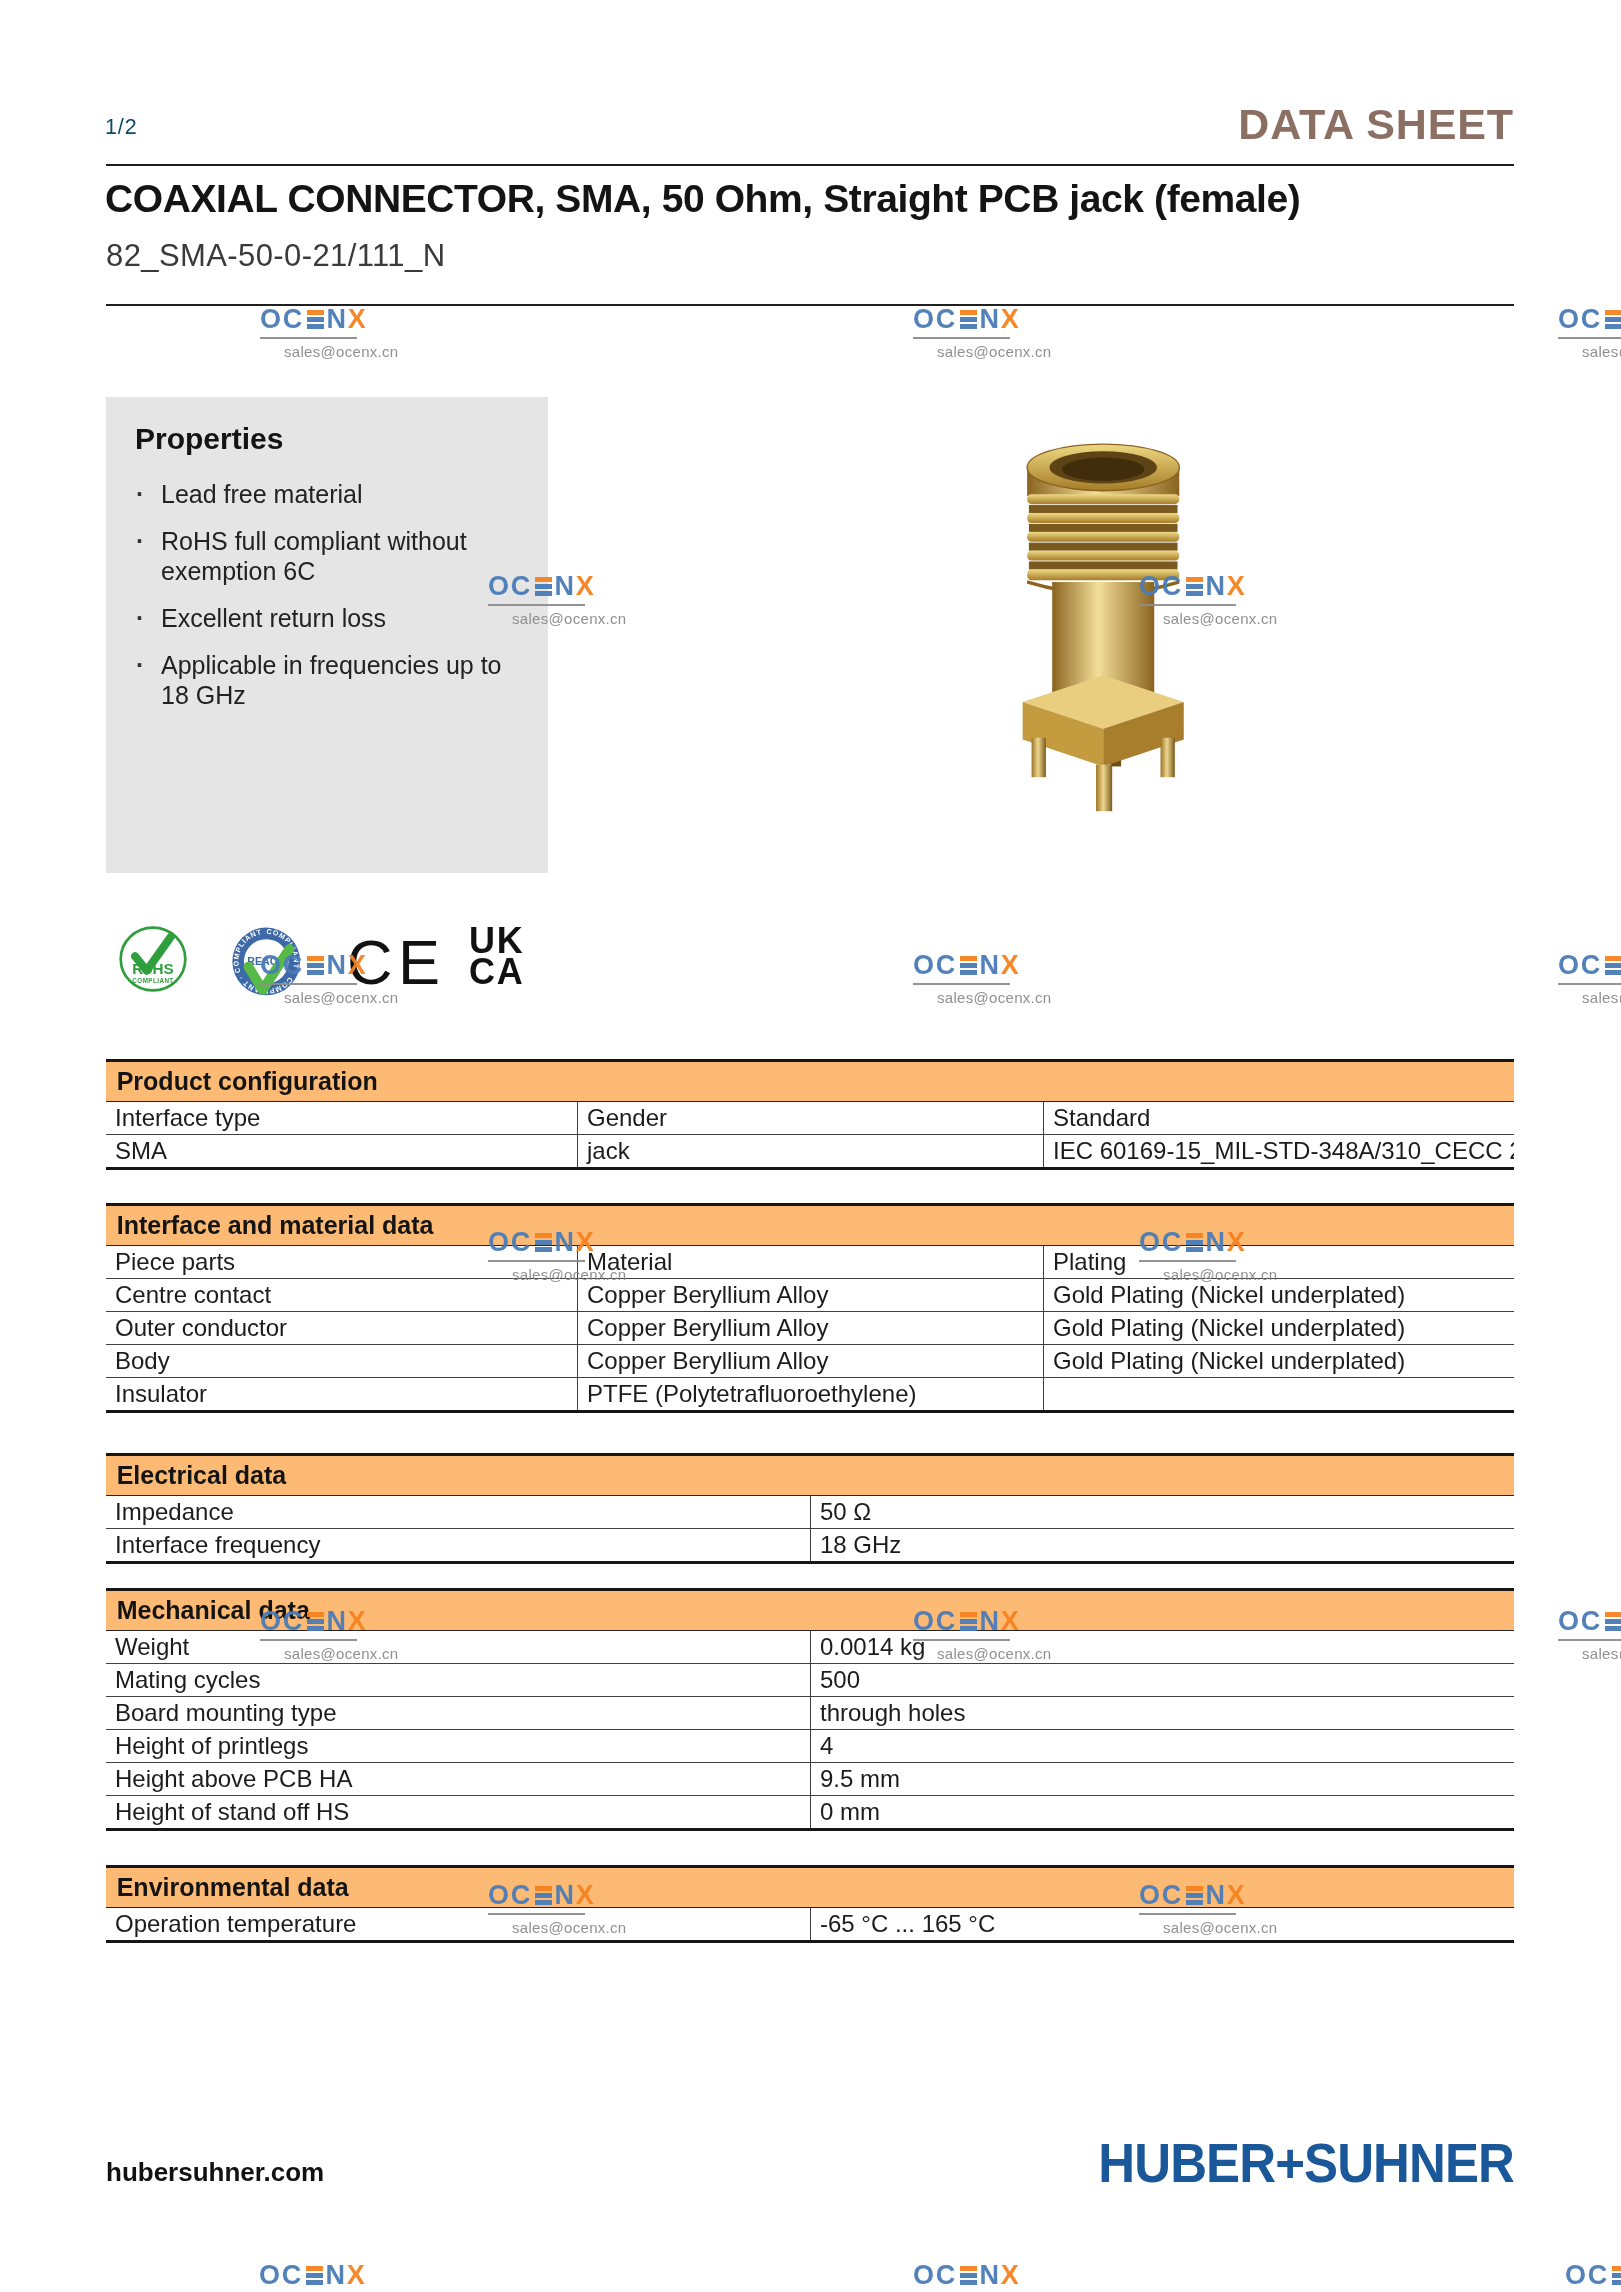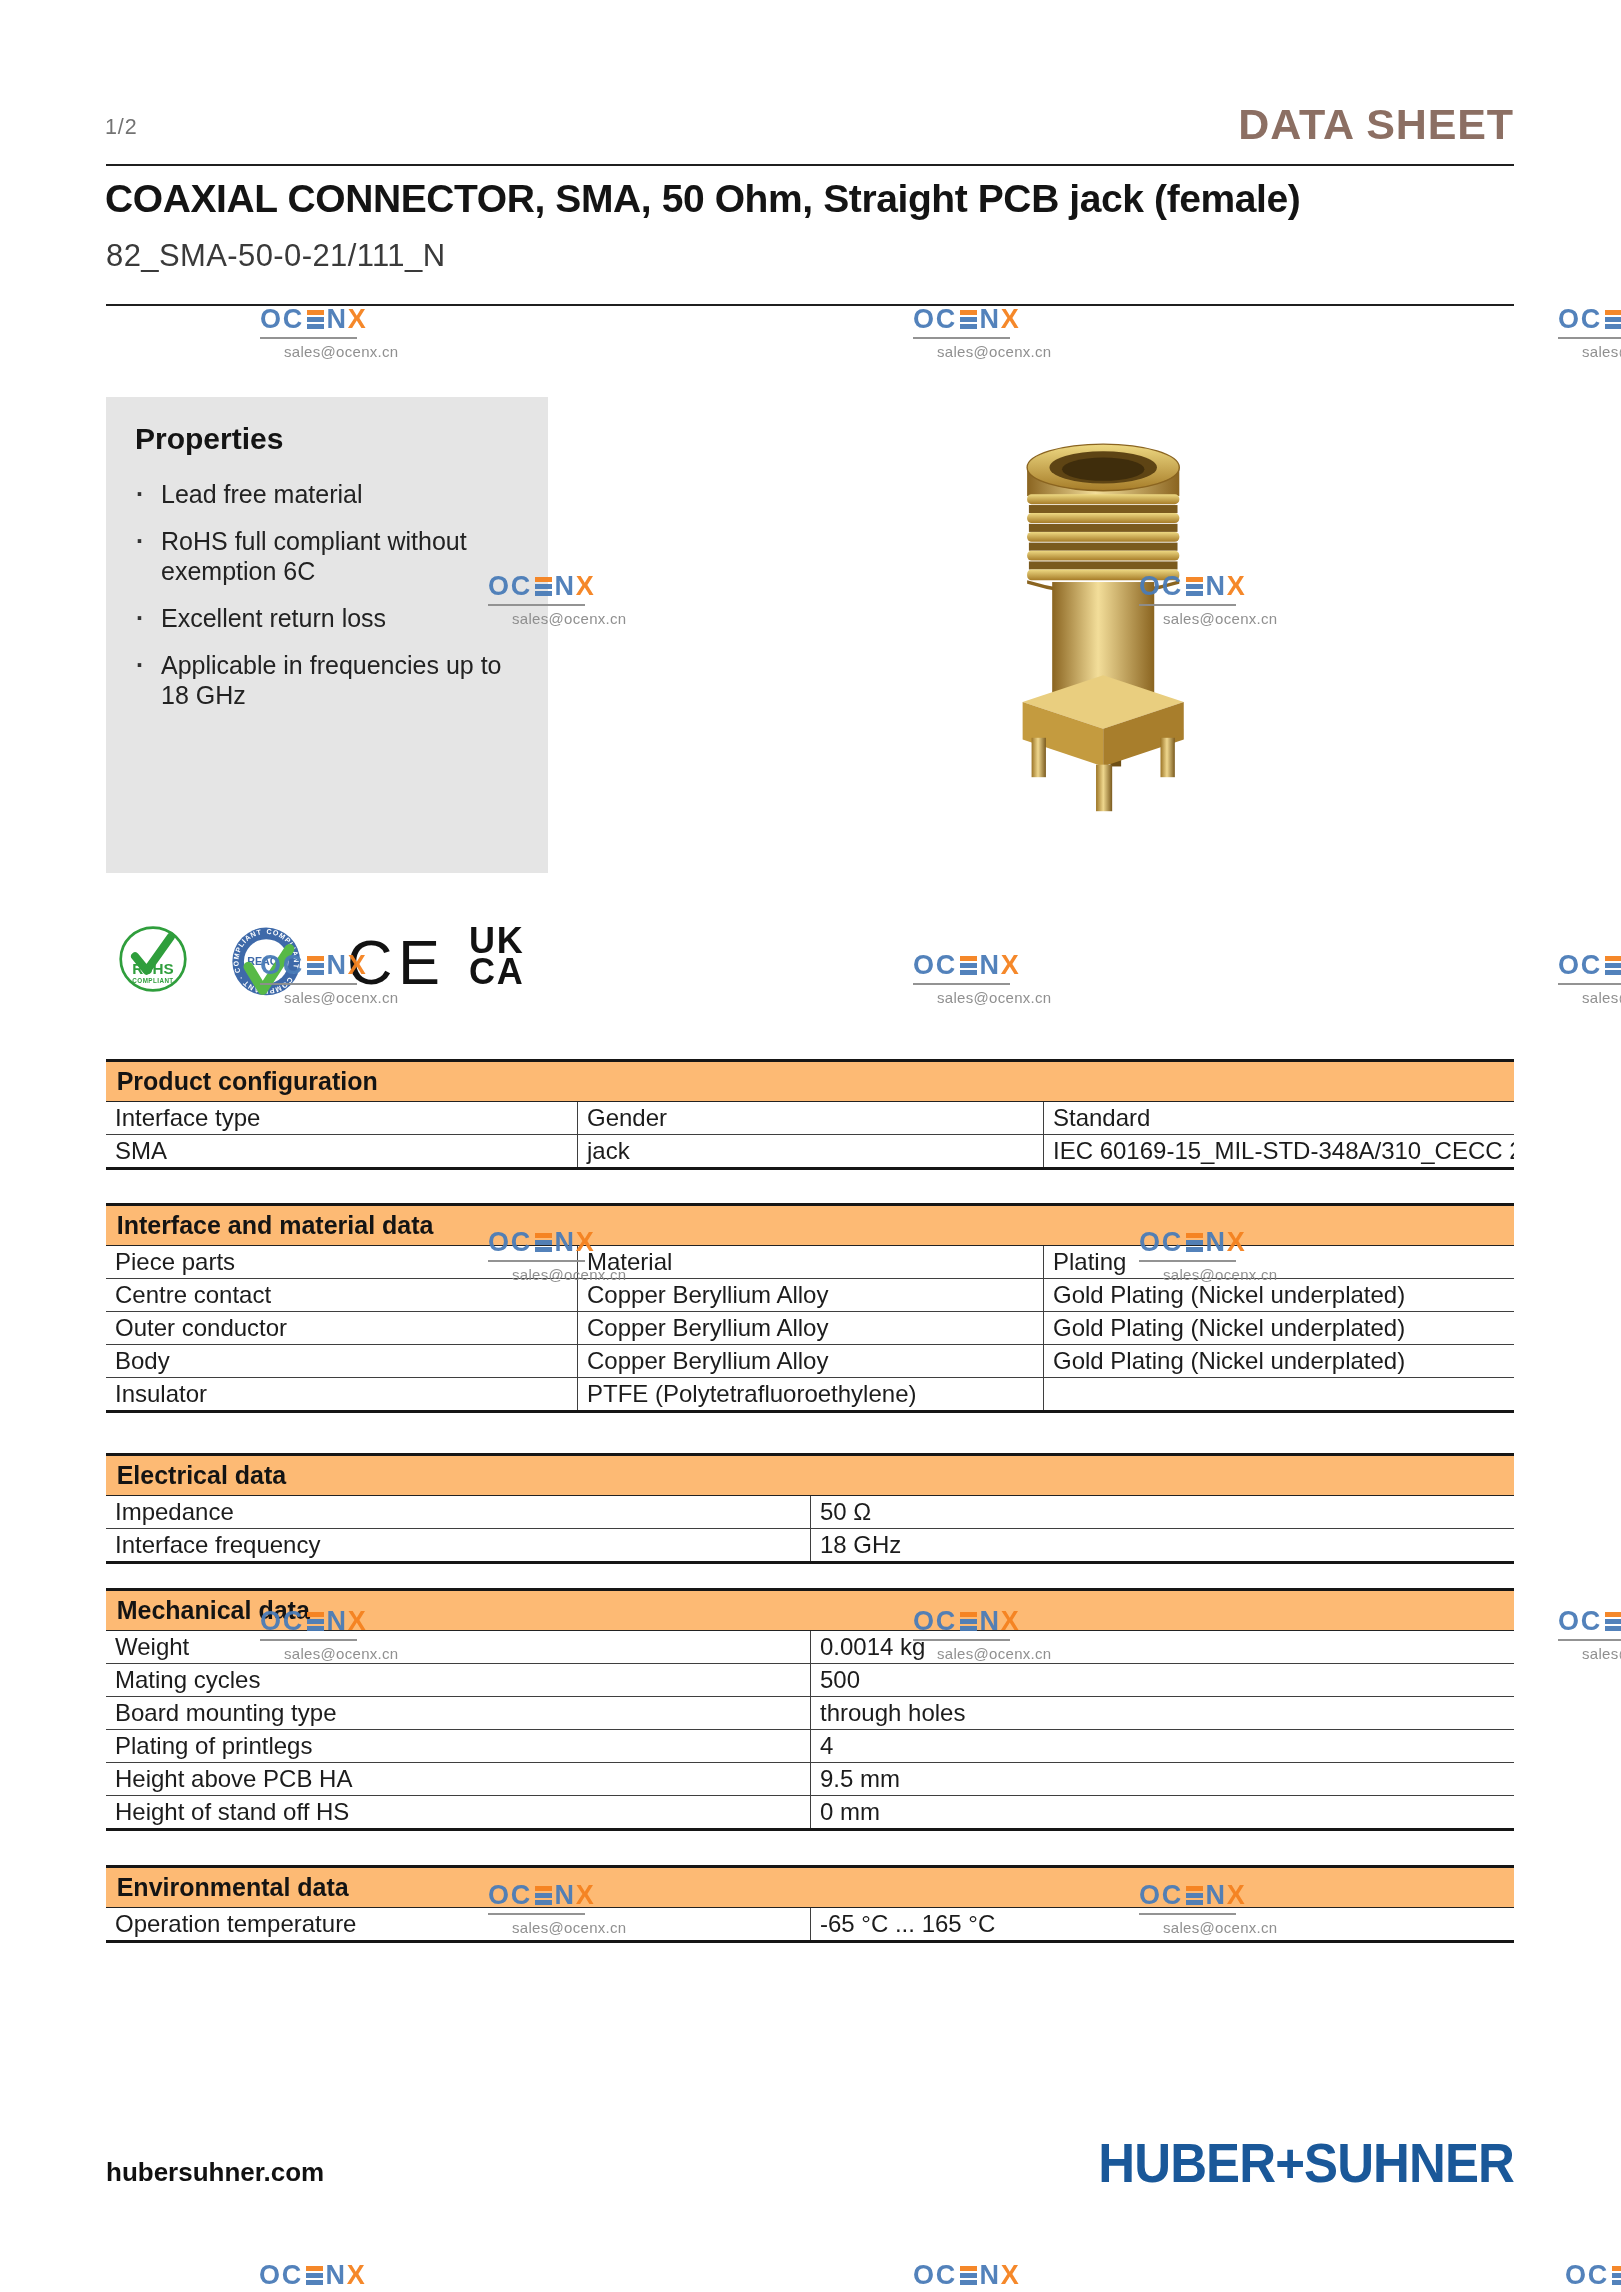--- a/index.html
+++ b/index.html
@@ -3,21 +3,21 @@
 <meta charset="utf-8">
 <style>
   html,body{margin:0;padding:0;}
   body{
     width:1621px;height:2293px;position:relative;overflow:hidden;
     background:#ffffff;font-family:"Liberation Sans", sans-serif;color:#1b1b1b;
   }
   .abs{position:absolute;}
 
   
-  .page-num{left:105px;top:115px;font-size:21.5px;color:#737373;letter-spacing:0.9px;}
+  .page-num{left:105px;top:115px;font-size:21.5px;color:#0c4a6e;letter-spacing:0.9px;}
   .doc-type{right:107px;top:100px;font-size:43px;font-weight:800;color:#8C6F63;letter-spacing:0.9px;}
   .rule{left:106px;width:1408px;height:0;border-top:2.7px solid #1f1f1f;}
   .rule-1{top:164px;}
   .rule-2{top:304px;}
   .doc-title{left:105px;top:177px;font-size:39px;font-weight:800;color:#141414;letter-spacing:-0.4px;}
   .part-number{left:106px;top:238px;font-size:31px;font-weight:400;color:#3a3a3a;letter-spacing:0.4px;}
 
   
   .props{left:106px;top:397px;width:442px;height:476px;background:#e5e5e5;}
   .props-title{margin:25px 0 23px 29px;font-size:30px;font-weight:800;color:#141414;}
@@ -240,21 +240,21 @@
   </div>
   <div class="trow cols2">
     <div class="cell">Mating cycles</div>
     <div class="cell">500</div>
   </div>
   <div class="trow cols2">
     <div class="cell">Board mounting type</div>
     <div class="cell">through holes</div>
   </div>
   <div class="trow cols2">
-    <div class="cell">Plating of printlegs</div>
+    <div class="cell">Height of printlegs</div>
     <div class="cell">4</div>
   </div>
   <div class="trow cols2">
     <div class="cell">Height above PCB HA</div>
     <div class="cell">9.5 mm</div>
   </div>
   <div class="trow cols2">
     <div class="cell">Height of stand off HS</div>
     <div class="cell">0 mm</div>
   </div>

